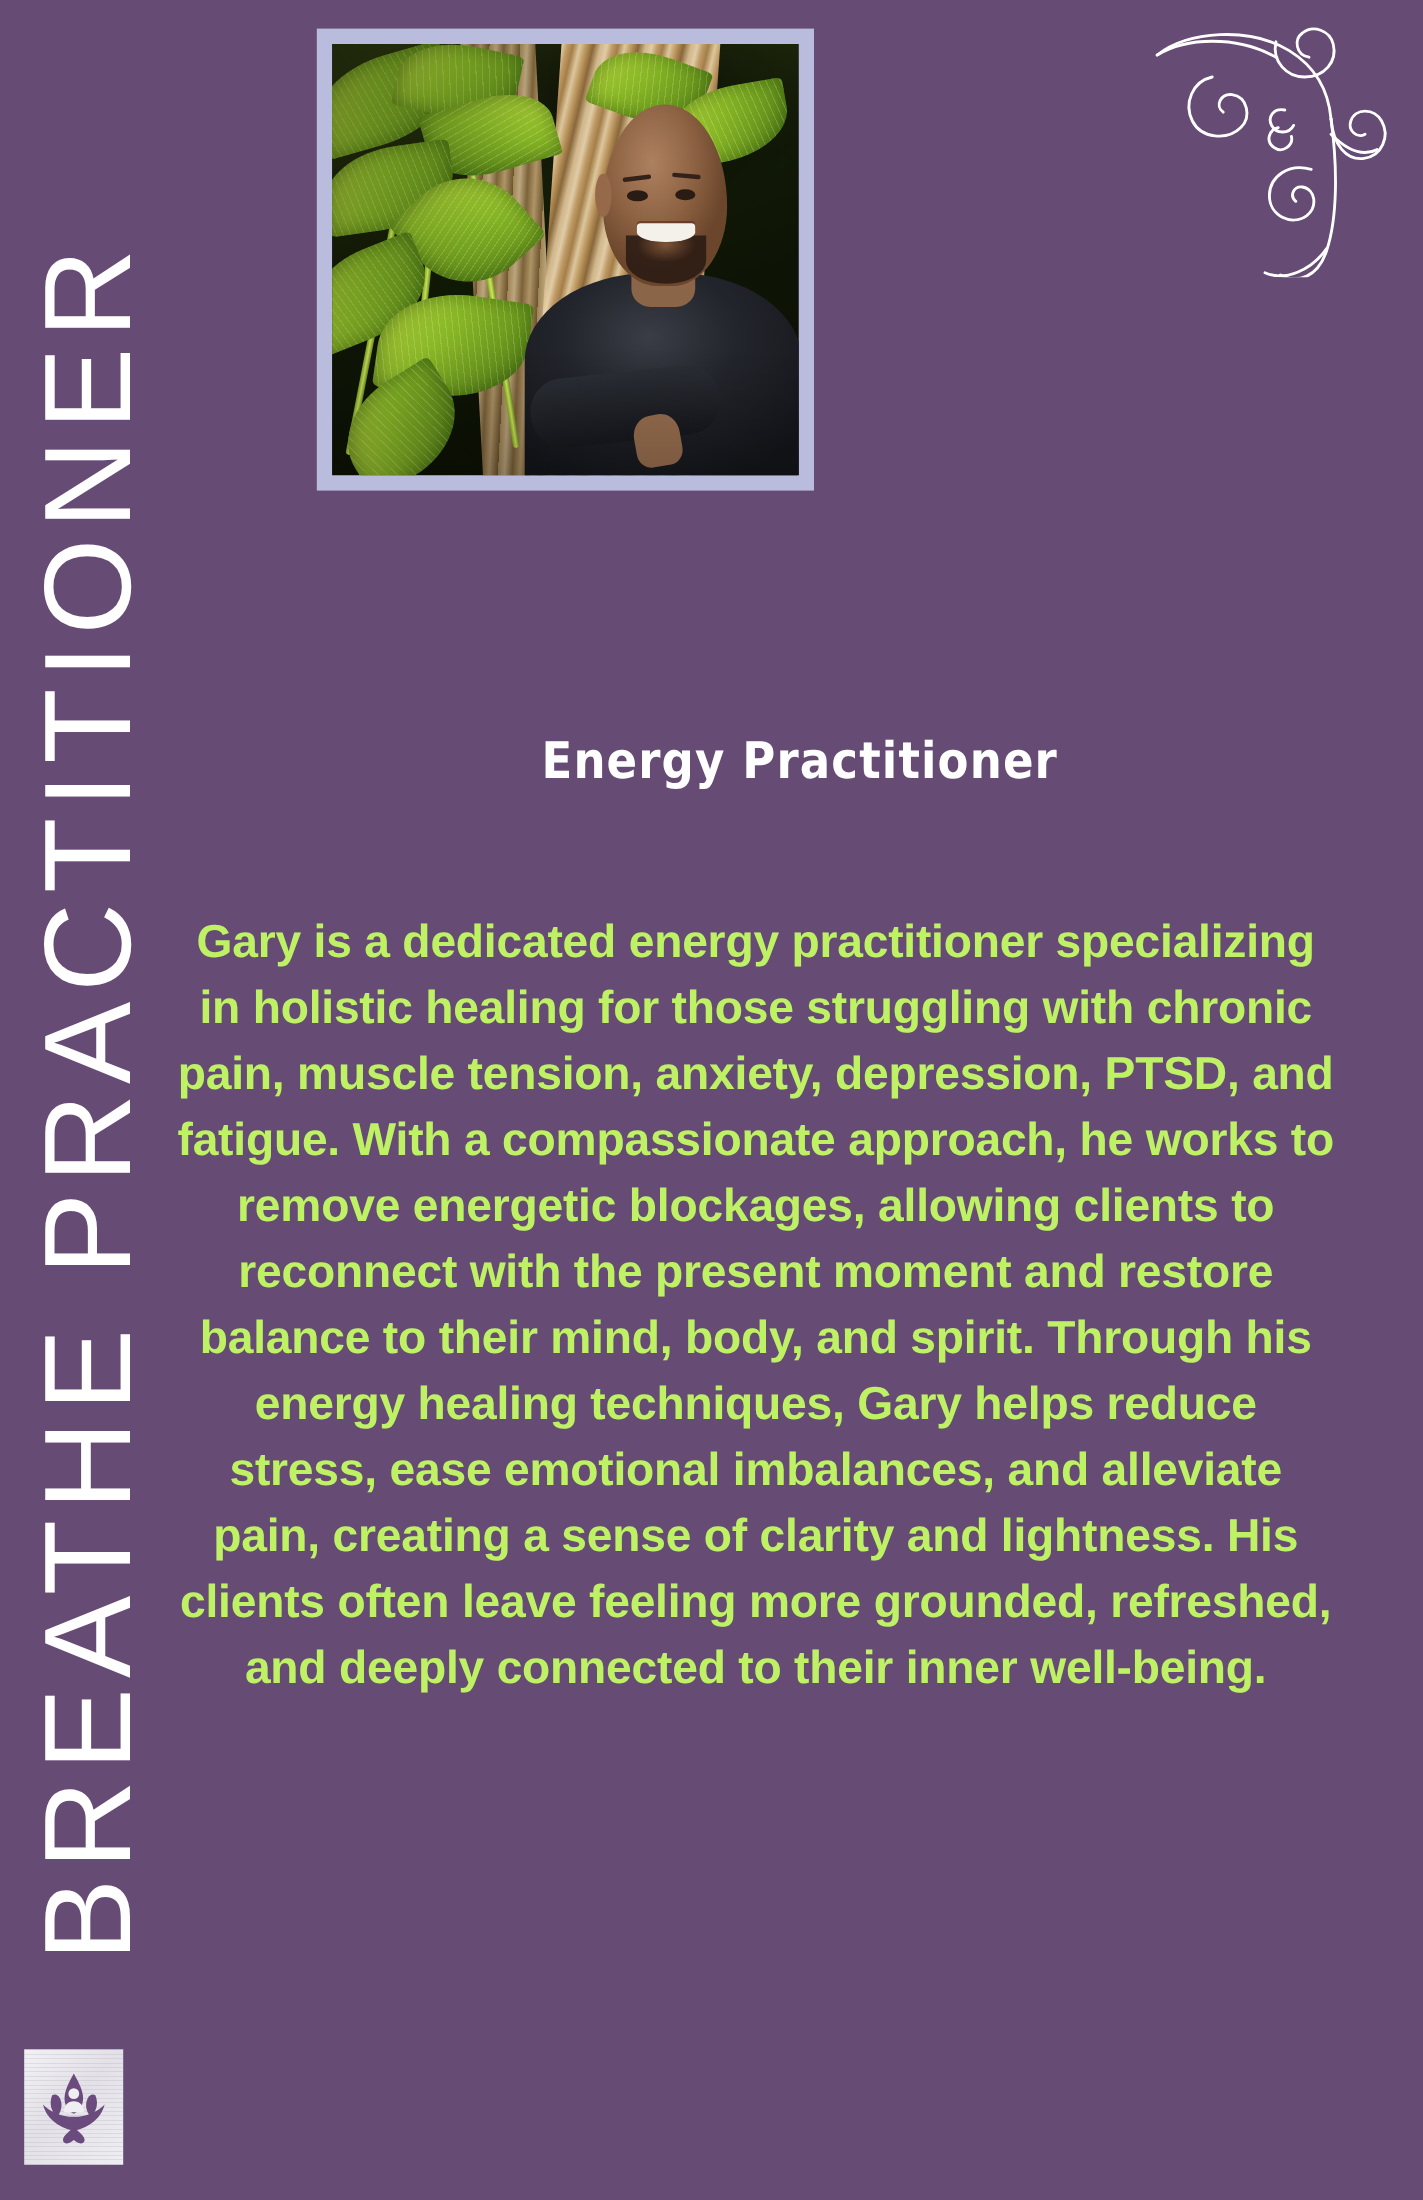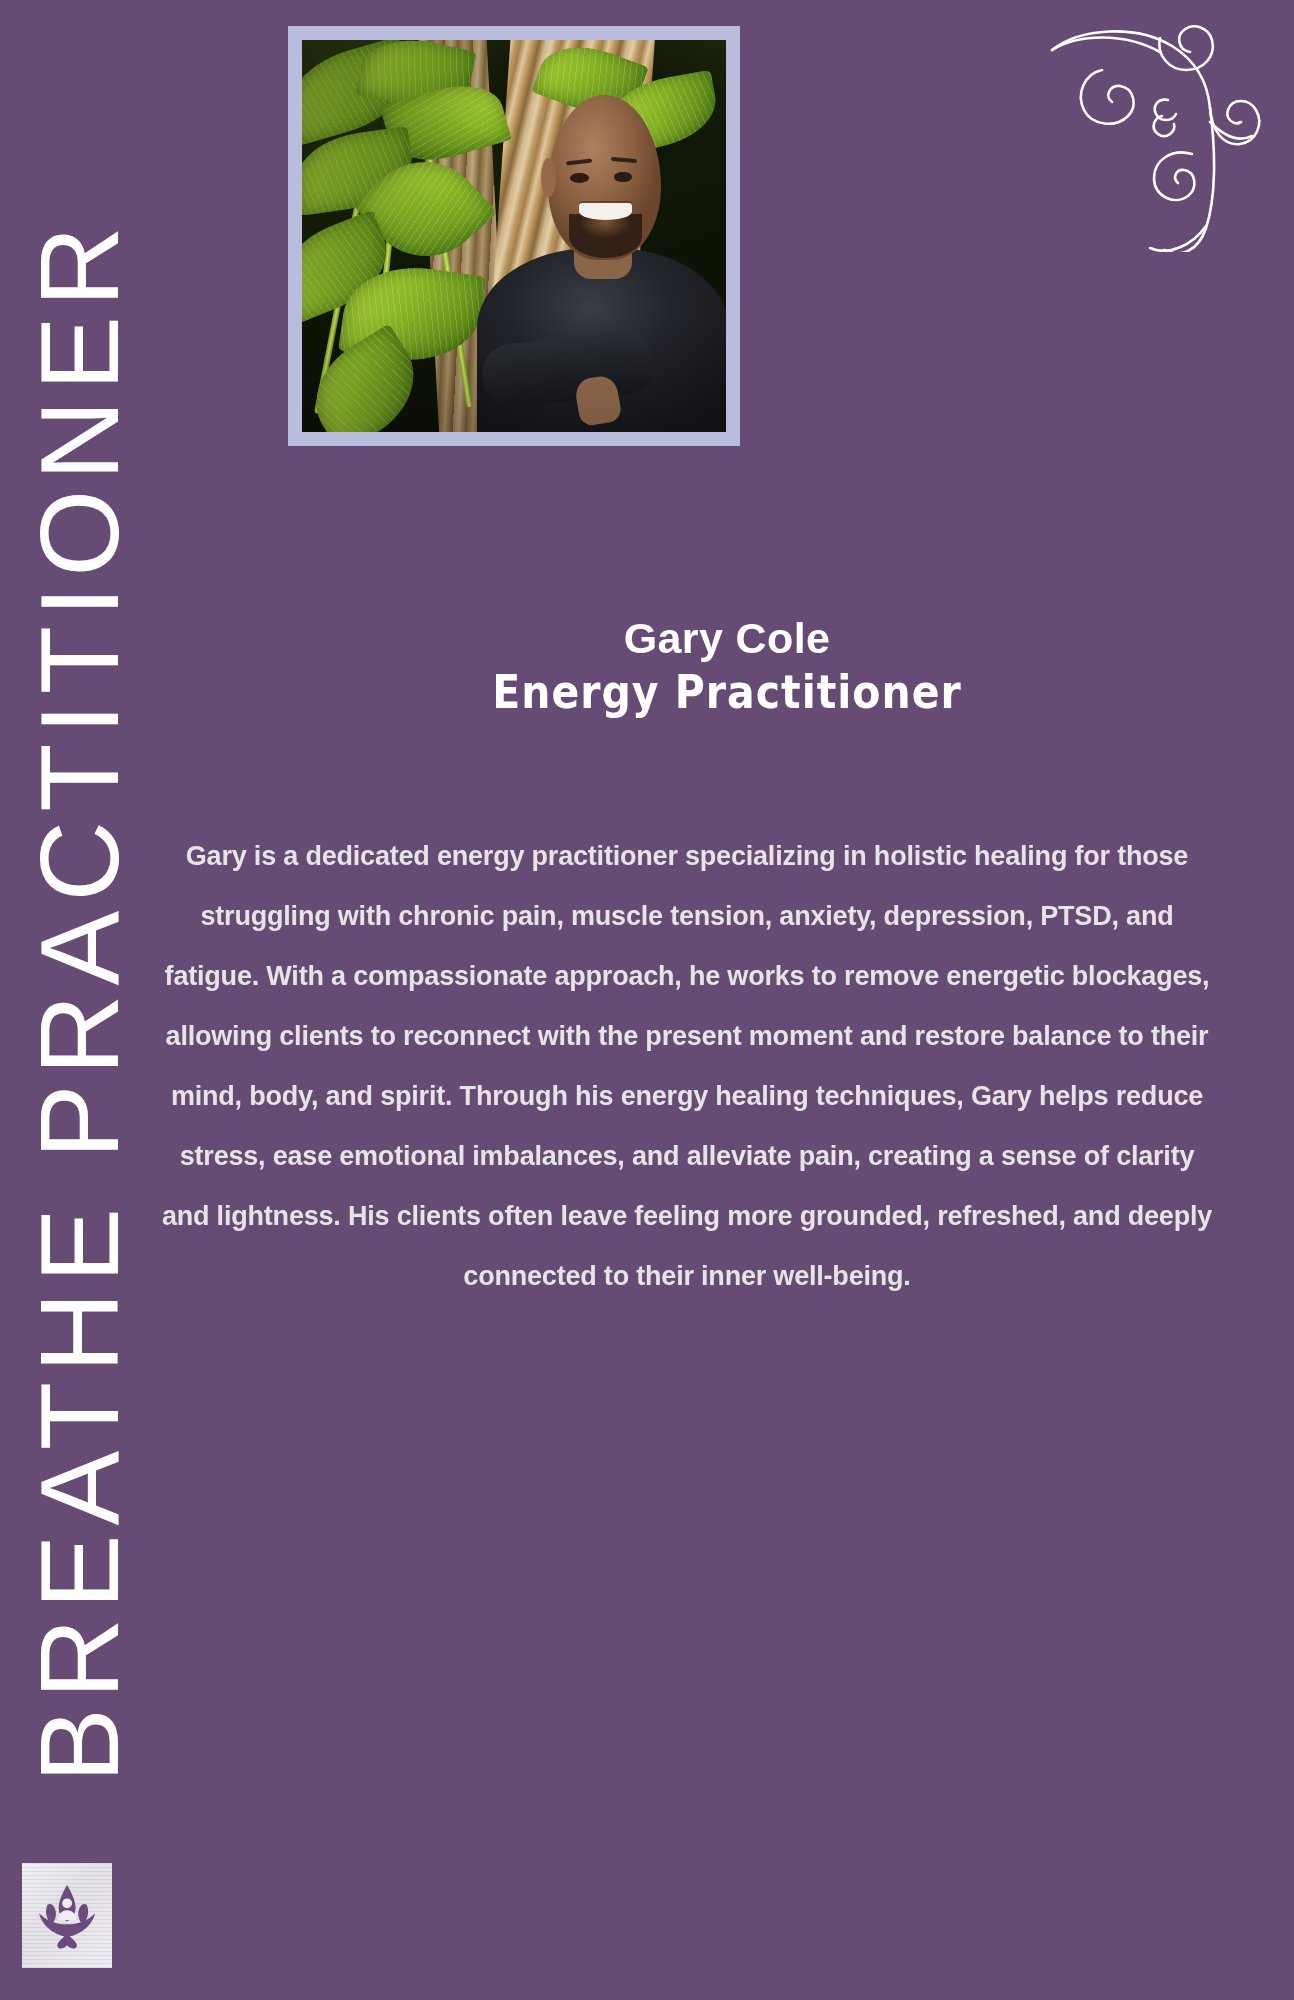--- a/index.html
+++ b/index.html
@@ -246,24 +246,24 @@
     transform: scaleY(1.12);
   }
 
   
   .bio {
     position: absolute;
     left: 160px;
     top: 826px;
     width: 1054px;
     text-align: center;
-    color: #e5e5e5;
+    color: #bef264;
     font-family: "Liberation Sans", sans-serif;
     font-weight: bold;
-    font-size: 27px;
+    font-size: 42px;
     line-height: 60px;
     letter-spacing: -0.2px;
   }
 
   
   .logo {
     position: absolute;
     left: 22px;
     bottom: 32px;
     width: 90px;
@@ -331,21 +331,20 @@
           <div class="brow b"></div>
         <div class="eye a"></div>
           <div class="eye b"></div>
         <div class="goatee"></div>
         <div class="smile"></div>
       </div>
       <div class="shade"></div>
     </div>
   </div>
 
-  <div class="name">Gary Cole</div>
 
   <div class="role">Energy Practitioner</div>
 
   <div class="bio">Gary is a dedicated energy practitioner specializing in holistic healing for those struggling with chronic pain, muscle tension, anxiety, depression, PTSD, and fatigue. With a compassionate approach, he works to remove energetic blockages, allowing clients to reconnect with the present moment and restore balance to their mind, body, and spirit. Through his energy healing techniques, Gary helps reduce stress, ease emotional imbalances, and alleviate pain, creating a sense of clarity and lightness. His clients often leave feeling more grounded, refreshed, and deeply connected to their inner well-being.</div>
 
   <div class="logo">
     <svg viewBox="0 0 100 100" xmlns="http://www.w3.org/2000/svg">
       <g fill="#6b4a7d">
         <path d="M50 6 C42 20 38 30 38 38 C38 48 43 55 50 58 C57 55 62 48 62 38 C62 30 58 20 50 6 Z"></path>
         <path d="M50 62 C34 62 20 56 10 46 C14 62 28 76 50 80 C72 76 86 62 90 46 C80 56 66 62 50 62 Z"></path>

